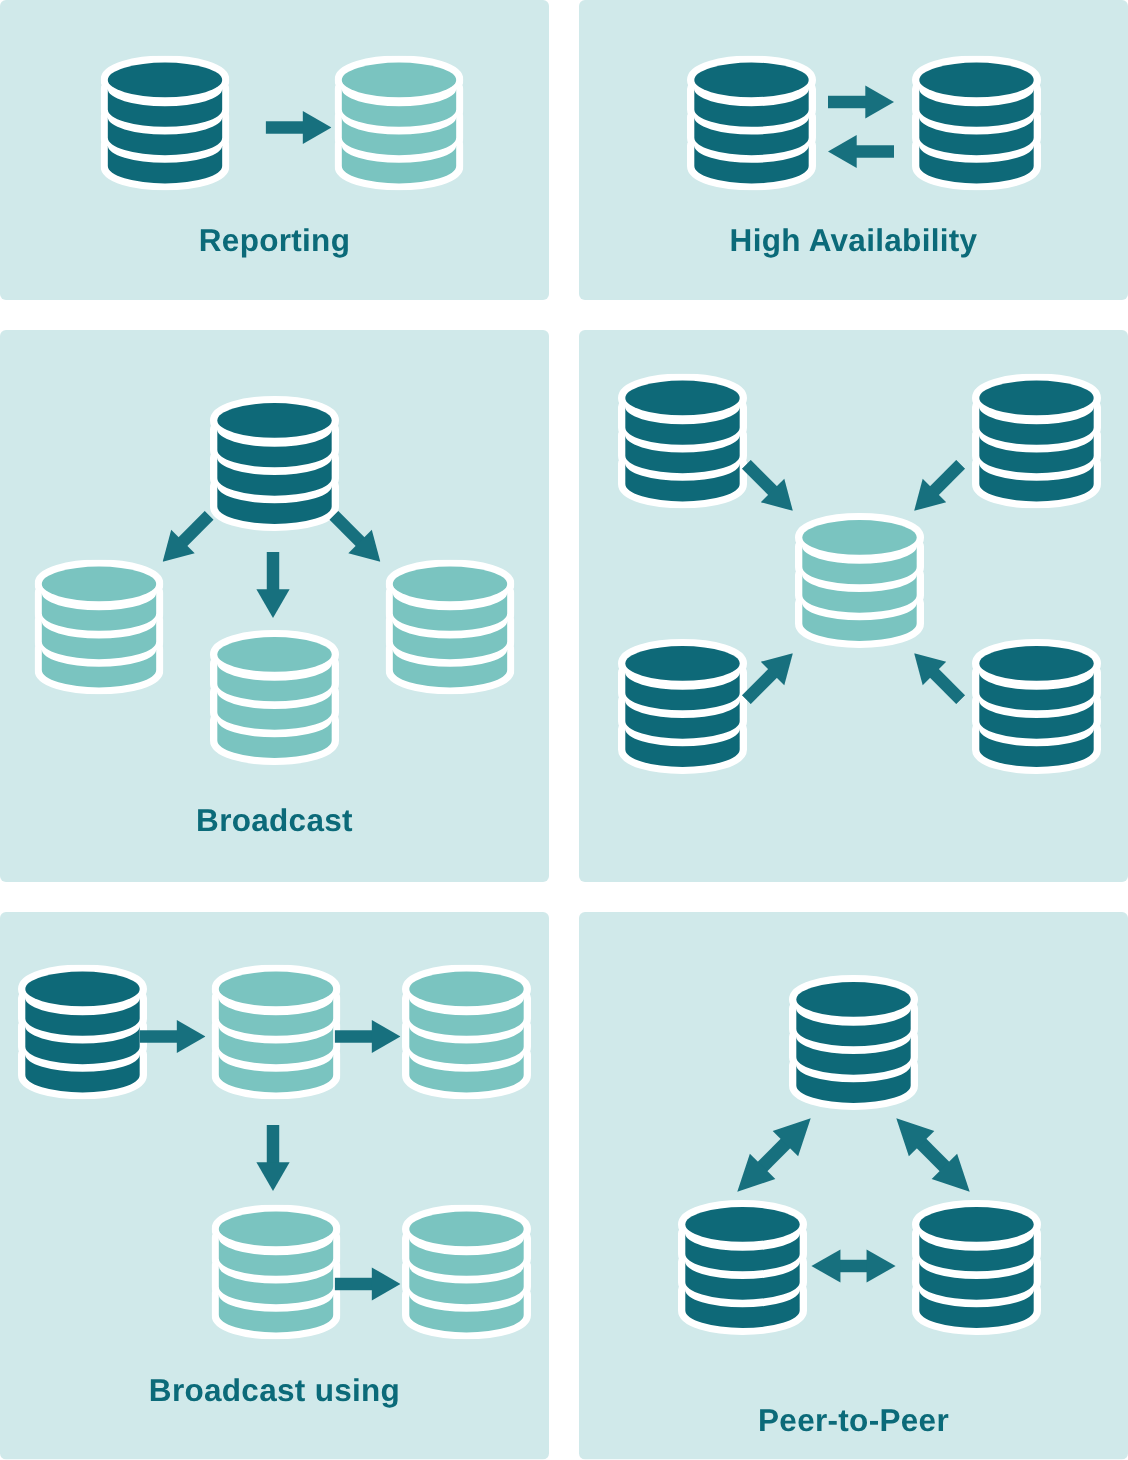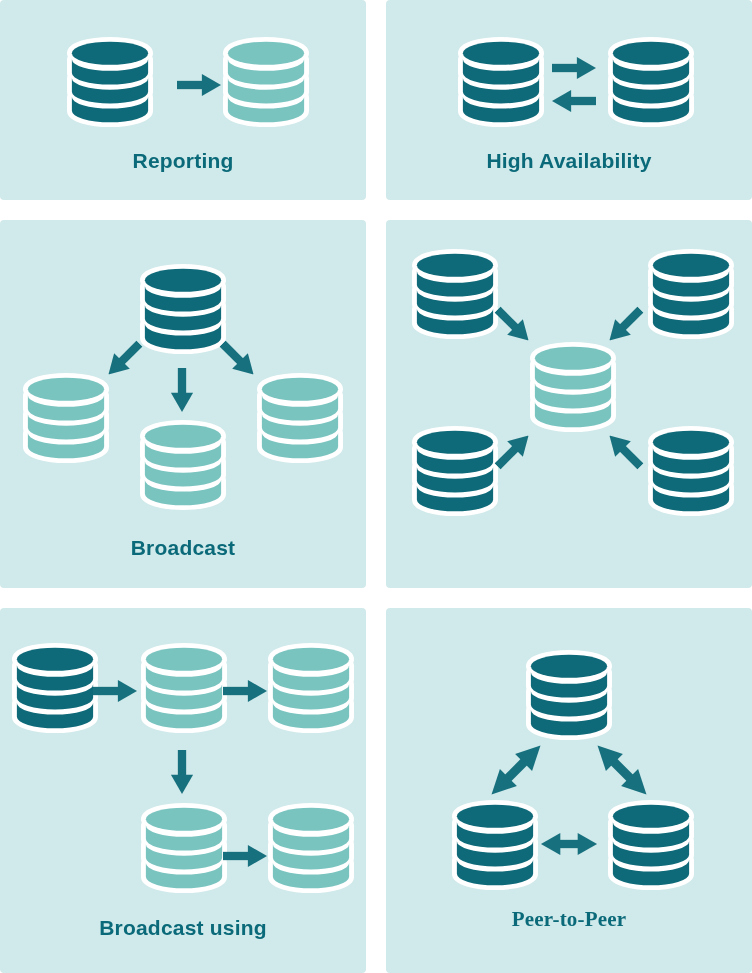--- a/index.html
+++ b/index.html
@@ -207,16 +207,16 @@
       </svg>
     <svg class="db dark" style="left:66px; top:192px;">
         <use href="#sym-db"></use>
       </svg>
     <svg class="db dark" style="left:222px; top:192px;">
         <use href="#sym-db"></use>
       </svg>
     <svg class="darrow" style="left:153px; top:224px;">
         <use href="#sym-darrow"></use>
       </svg>
-    <div class="label" style="top:300px;font-family:Liberation Serif, serif;">Peer-to-Peer</div>
+    <div class="label" style="top:328px;">Peer-to-Peer</div>
   </section>
 
 </div>
 
 </body></html>

